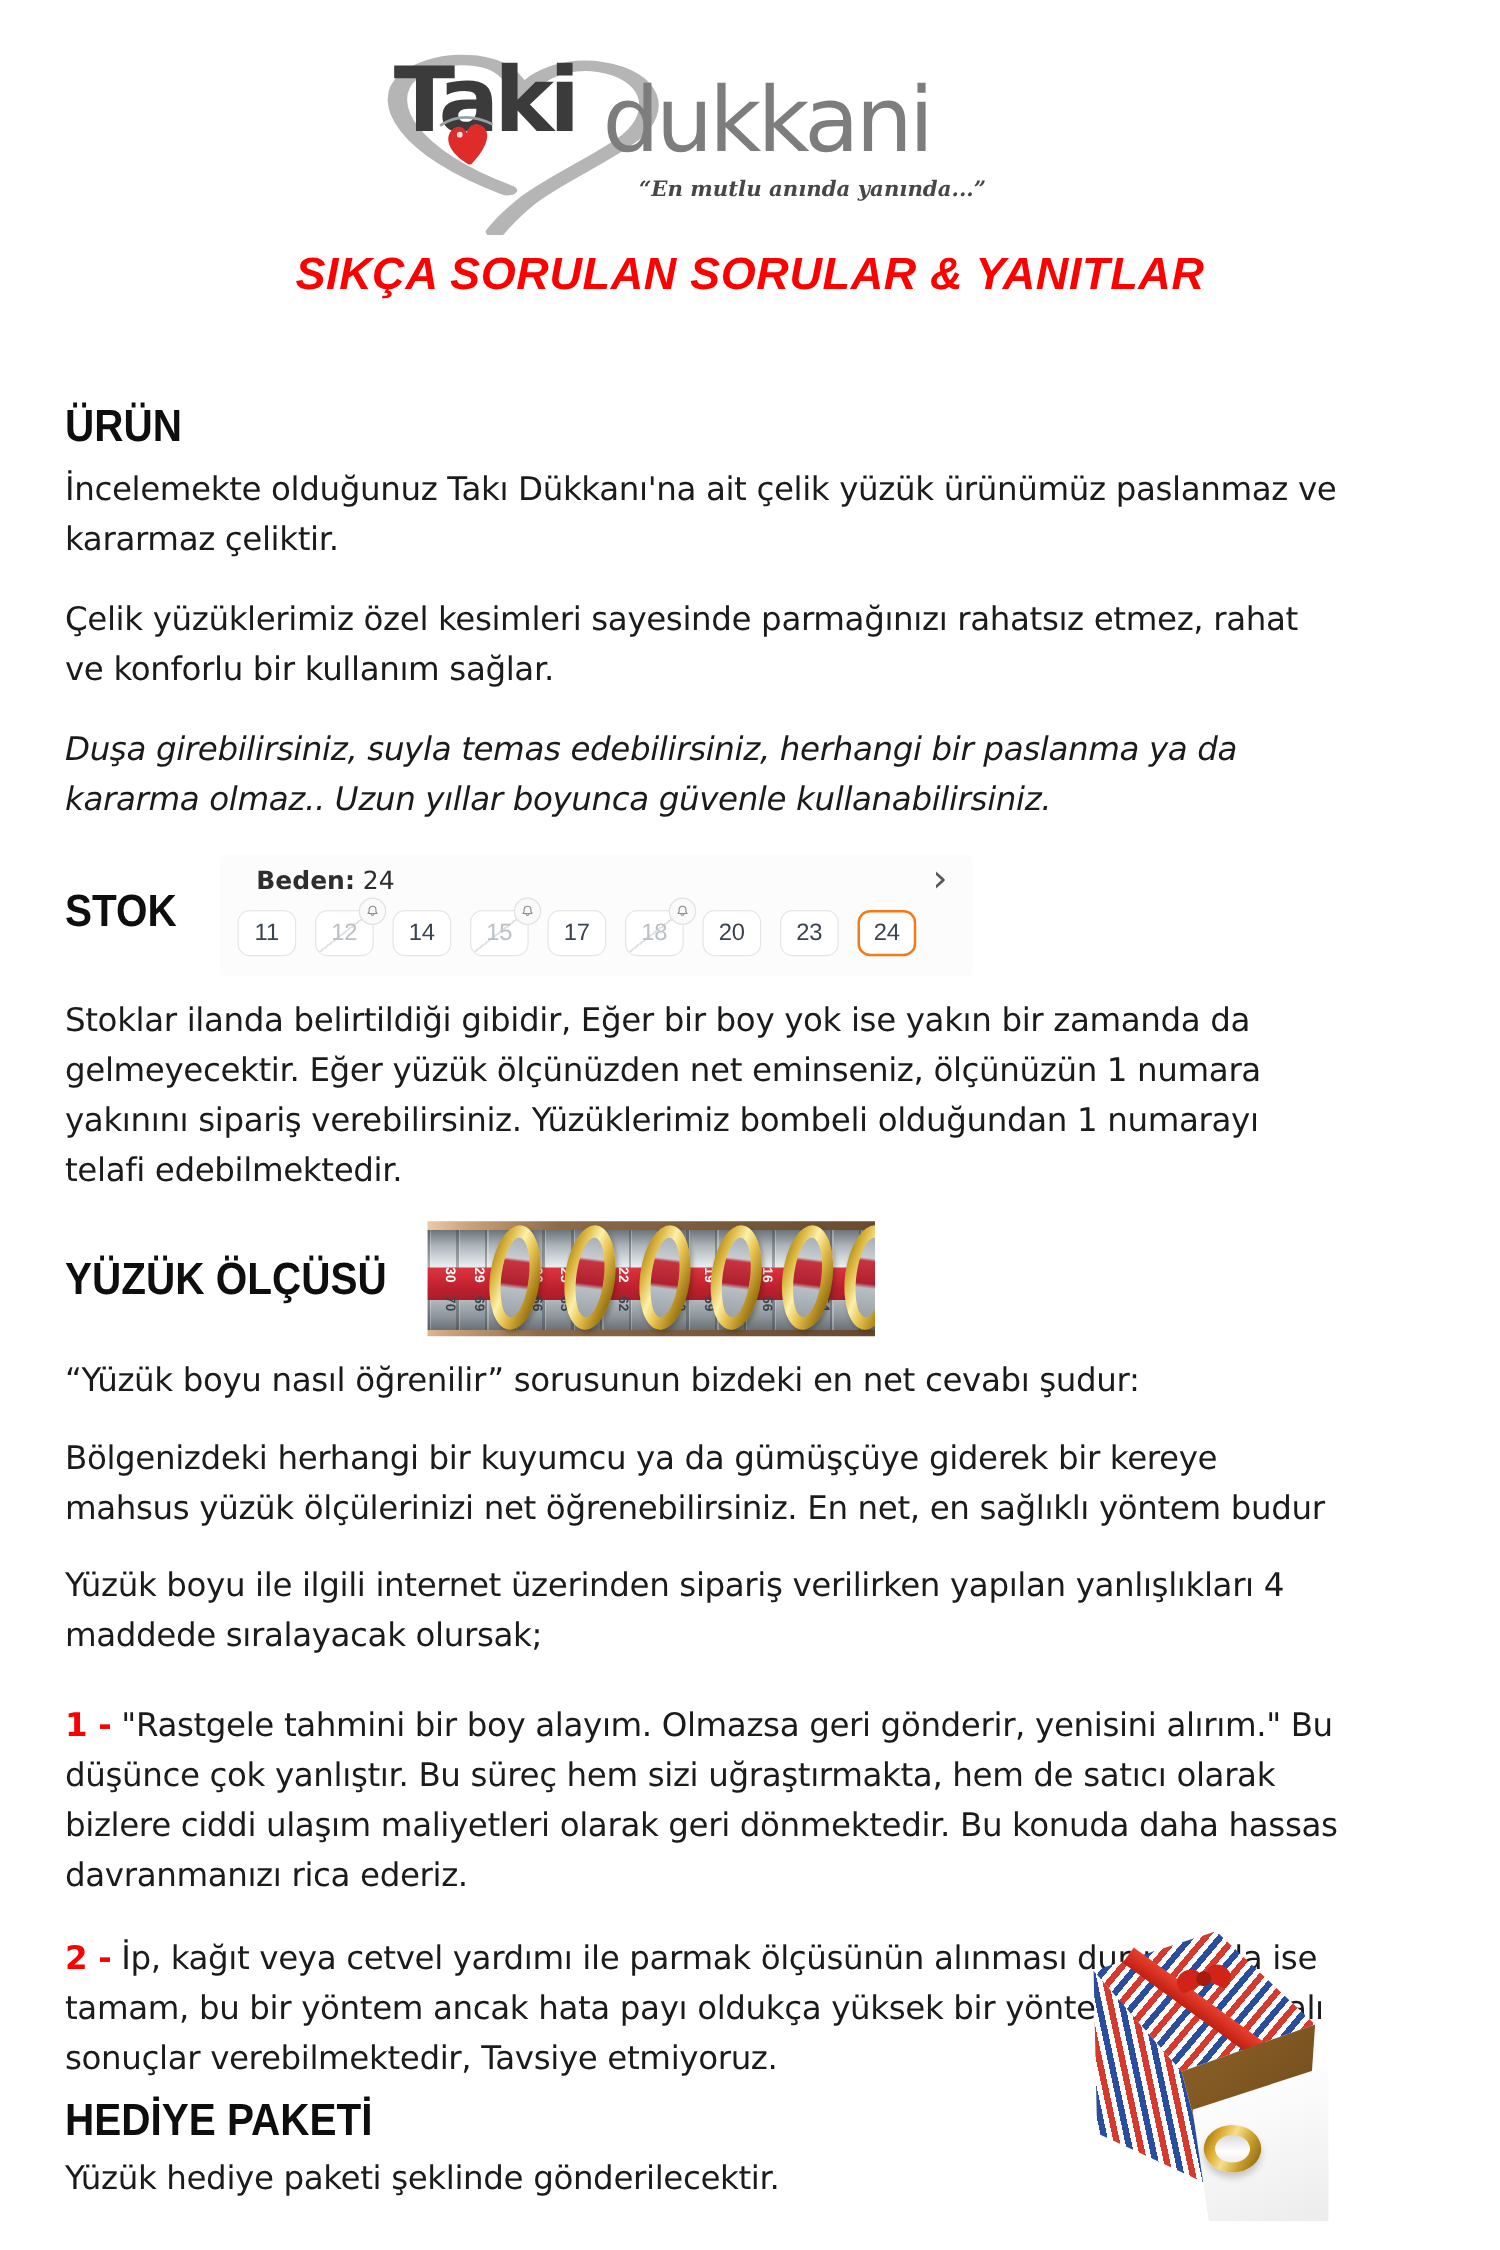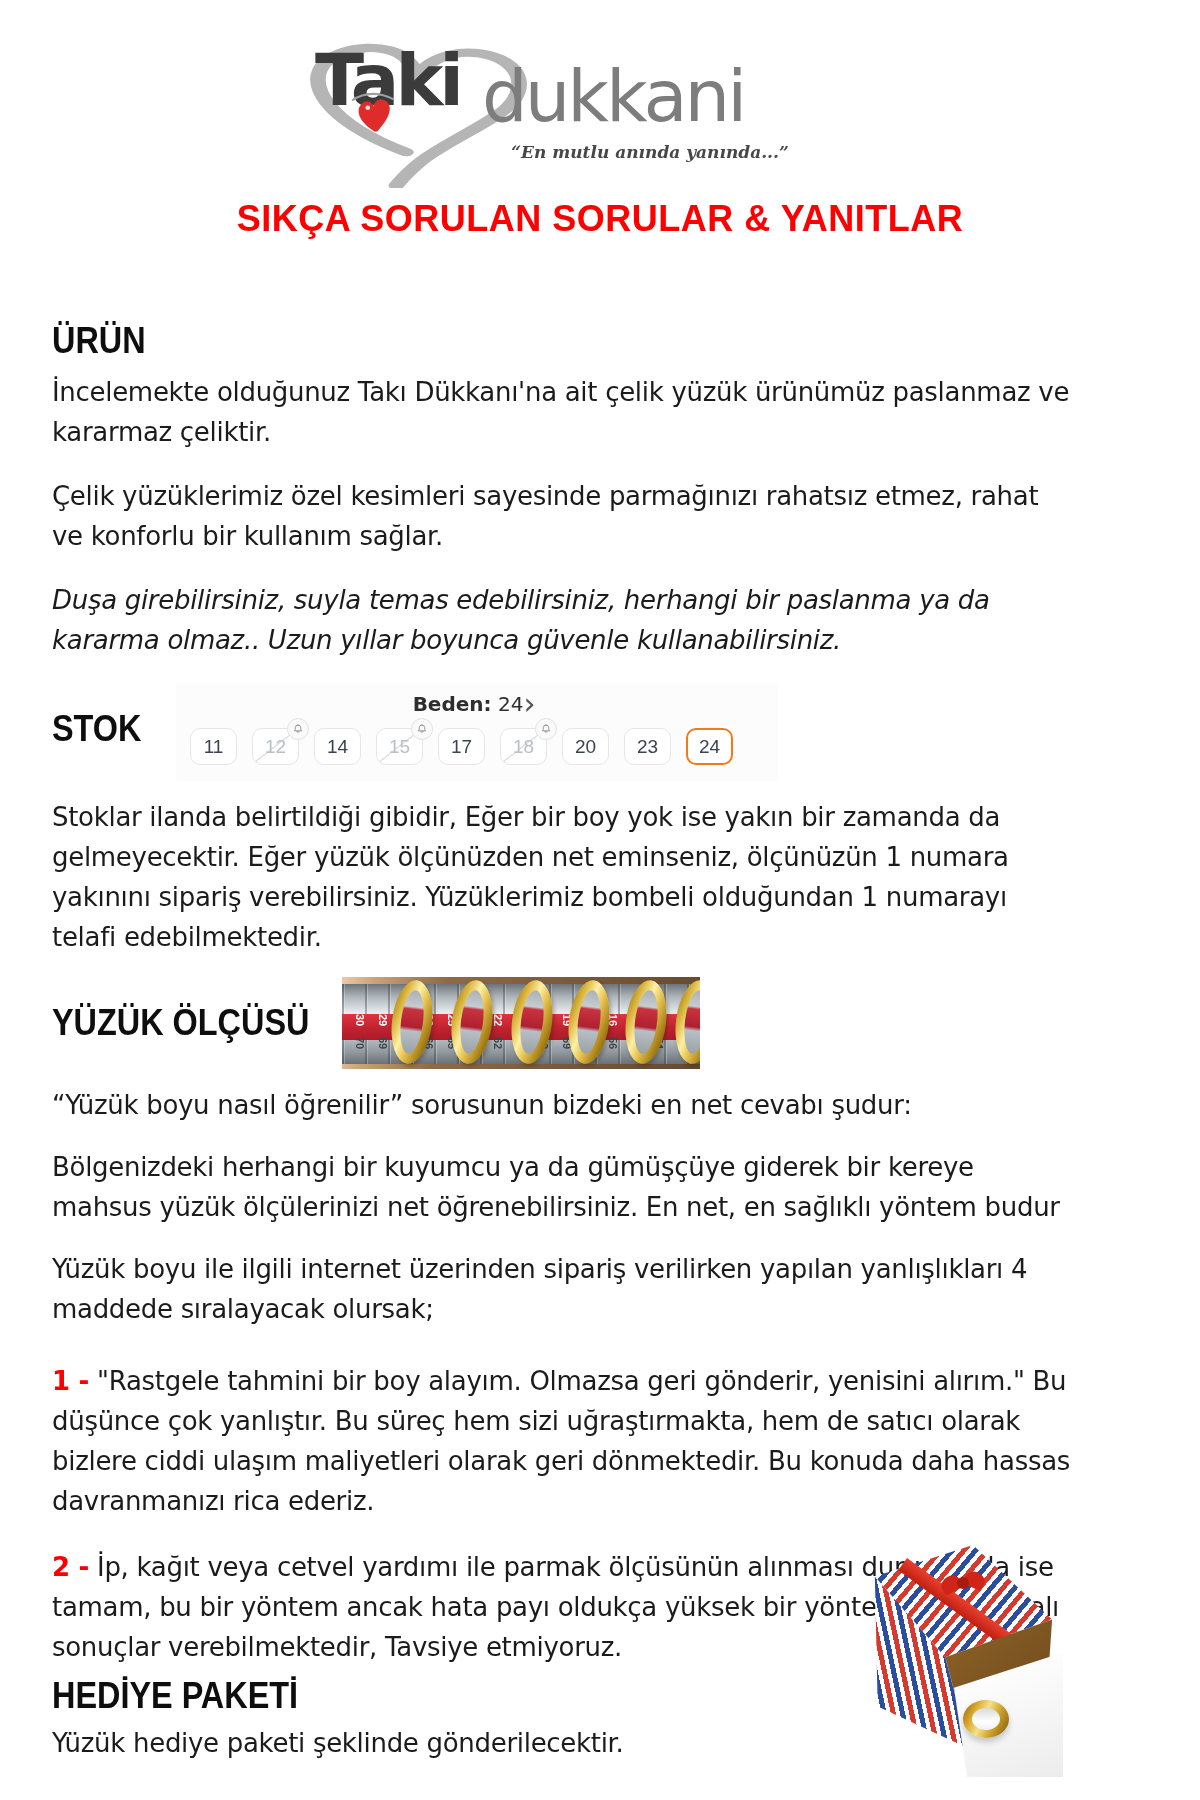--- a/index.html
+++ b/index.html
@@ -8,33 +8,33 @@
 
   
   .logo{position:absolute;top:28px;left:290px;width:620px;height:160px;}
   .logo-heart{position:absolute;left:8px;top:0;width:240px;height:160px;}
   .brand-bold{position:absolute;left:25px;top:10px;font-size:72px;font-weight:800;color:#3b3b3b;letter-spacing:-4px;z-index:2;}
   .brand-light{position:absolute;left:192px;top:26px;font-size:72px;font-weight:400;color:#7d7d7d;letter-spacing:-3px;z-index:2;}
   .charm{position:absolute;left:60px;top:62px;width:46px;height:46px;z-index:3;}
   .tagline{position:absolute;left:200px;top:114px;width:320px;text-align:center;font-family:"DejaVu Serif",serif;font-style:italic;font-weight:700;font-size:17px;color:#474747;z-index:2;}
 
   
-  .main-title{position:absolute;top:198px;left:0;width:100%;text-align:center;font-family:"Liberation Sans",sans-serif;font-size:36px;font-weight:700;color:#fe0000;letter-spacing:.5px;}
+  .main-title{position:absolute;top:198px;left:0;width:100%;text-align:center;font-family:"Liberation Sans",sans-serif;font-size:36px;font-weight:700;font-style:italic;color:#fe0000;letter-spacing:.5px;}
 
   
   .content{position:absolute;top:320px;left:52px;width:1020px;}
   h2.sec{display:inline-block;font-family:"Liberation Sans",sans-serif;font-size:36px;font-weight:800;color:#0e0e0e;margin:0 0 10px;transform:scaleX(.9);transform-origin:left center;letter-spacing:0;}
   p.body{font-size:26px;line-height:40px;margin:0 0 24px;letter-spacing:-.3px;}
   .num-red{color:#fb0000;font-weight:700;margin-right:8px;}
 
   
   .stok-row{display:flex;align-items:flex-start;margin:2px 0 0;}
   .stok-row h2.sec{padding-top:24px;margin:0 24px 0 0;min-width:100px;}
   .size-widget{width:574px;background:#fcfcfc;padding:8px 14px 16px;position:relative;border-radius:4px;}
-  .widget-top{display:flex;justify-content:center;align-items:center;margin-bottom:12px;}
+  .widget-top{display:flex;justify-content:space-between;align-items:center;margin-bottom:12px;margin-left:15px;}
   .beden{font-size:20px;color:#2e2e2e;}
   .beden b{font-weight:700;}
   .chevron{font-size:30px;color:#555;line-height:18px;padding-right:6px;cursor:default;}
   .sizes{display:flex;gap:15px;}
   .size{position:relative;width:47px;height:37px;border:1px solid #e6e6e6;border-radius:10px;background:#fff;display:flex;align-items:center;justify-content:center;font-family:"Liberation Sans",sans-serif;font-size:19px;color:#3a4450;box-sizing:border-box;}
   .size.unavailable{color:#b9c0c6;background:linear-gradient(to bottom right,#ffffff 48%,#e3e3e3 48%,#e3e3e3 50.8%,#ffffff 50.8%);}
   .size.selected{border:2px solid #f27a1a;}
   .badge{position:absolute;top:-11px;right:-11px;width:22px;height:22px;border-radius:50%;background:#fafafa;border:1px solid #e2e2e2;display:flex;align-items:center;justify-content:center;box-sizing:border-box;}
 
   

